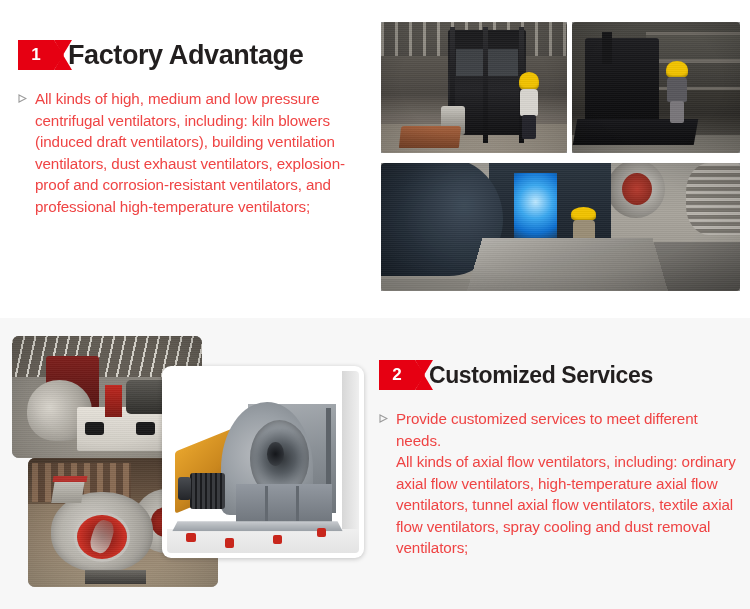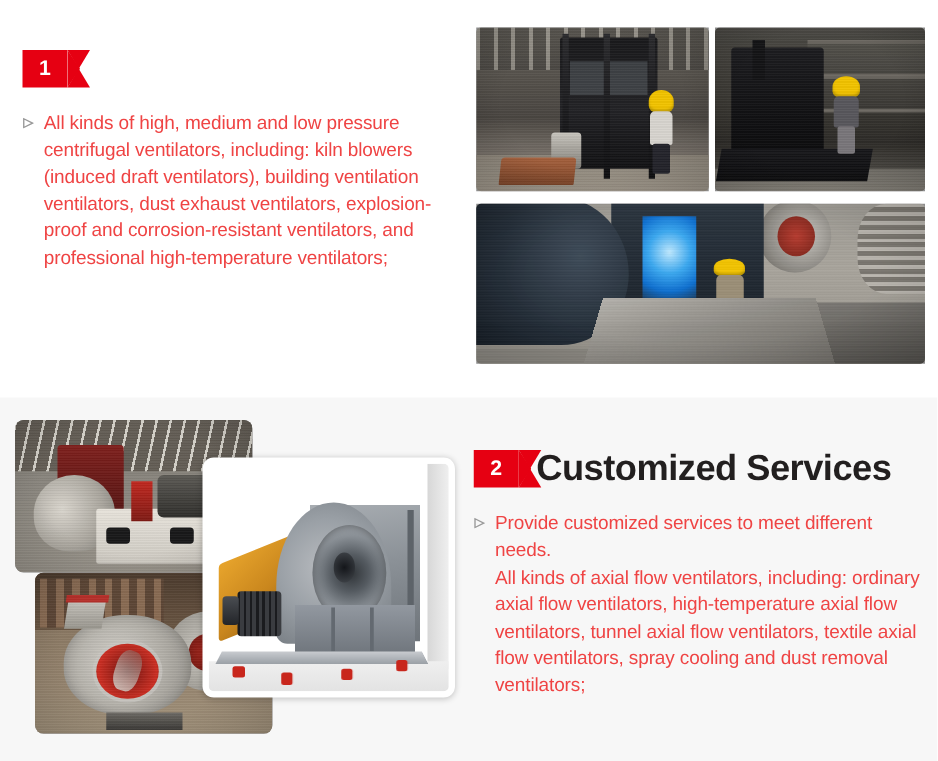--- a/index.html
+++ b/index.html
@@ -92,21 +92,21 @@
   .num-badge-arrow svg { display: block; }
 
   .section-title {
     font-size: 27px;
     font-weight: bold;
     color: #221f1f;
     letter-spacing: -0.4px;
     line-height: 1.05;
     white-space: nowrap;
   }
-  .section-title.wide { font-size: 29px; }
+  .section-title.wide { font-size: 23px; }
 
   
   .bullet-block {
     display: flex;
     align-items: flex-start;
     gap: 8px;
   }
   .bullet-marker {
     flex: 0 0 auto;
     margin-top: 6px;
@@ -483,20 +483,21 @@
 
       <div class="heading-row">
         <div class="num-badge">
           <span>1</span>
           <span class="num-badge-arrow">
             <svg width="10" height="30" viewBox="0 0 10 30">
               <path d="M0,0 L10,15 L0,30 Z" fill="#e60012"></path>
             </svg>
           </span>
         </div>
+        <div class="section-title">Factory Advantage</div>
       </div>
 
       <div class="bullet-block">
         <span class="bullet-marker">
           <svg width="9" height="9" viewBox="0 0 9 9">
             <path d="M1,1 L8,4.5 L1,8 Z" fill="none" stroke="#9a9a9a" stroke-width="1.1"></path>
           </svg>
         </span>
         <div class="body-text">All kinds of high, medium and low pressure centrifugal ventilators, including: kiln blowers (induced draft ventilators), building ventilation ventilators, dust exhaust ventilators, explosion-proof and corrosion-resistant ventilators, and professional high-temperature ventilators;</div>
       </div>

